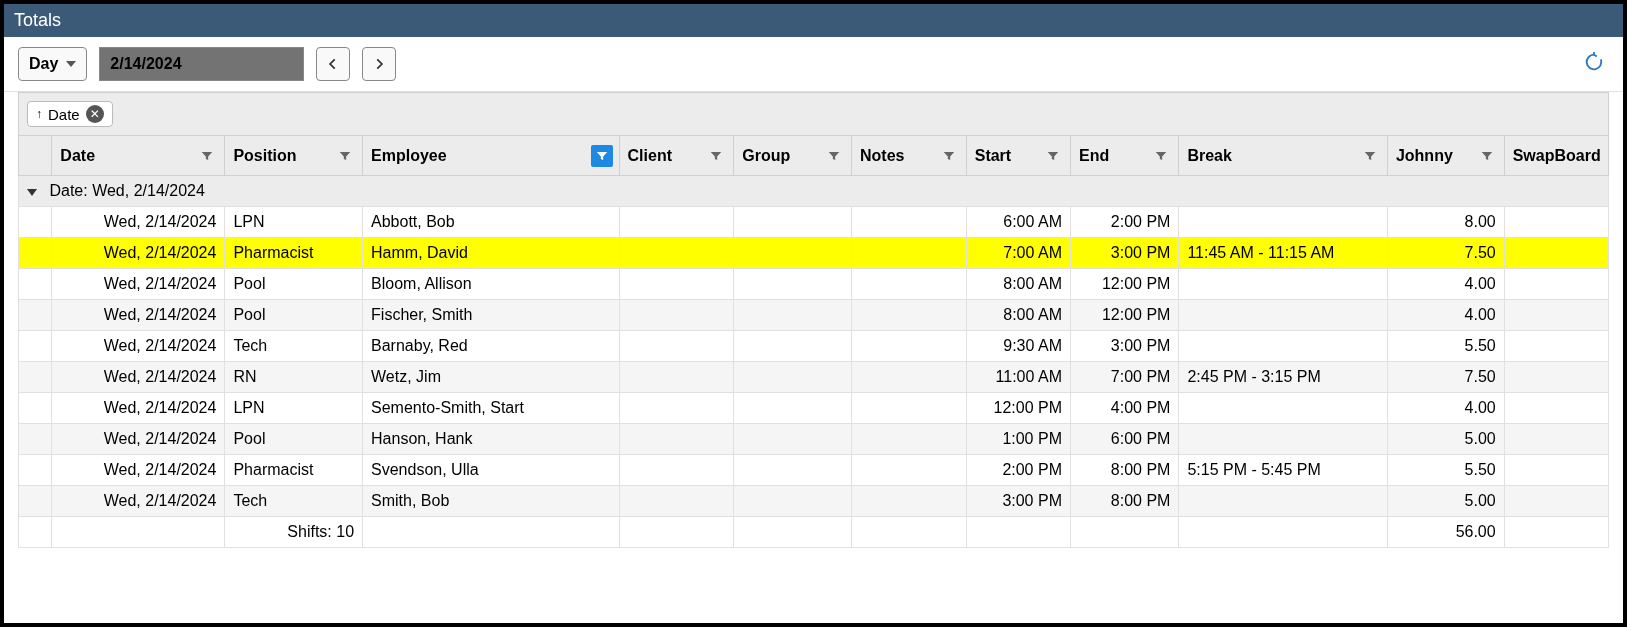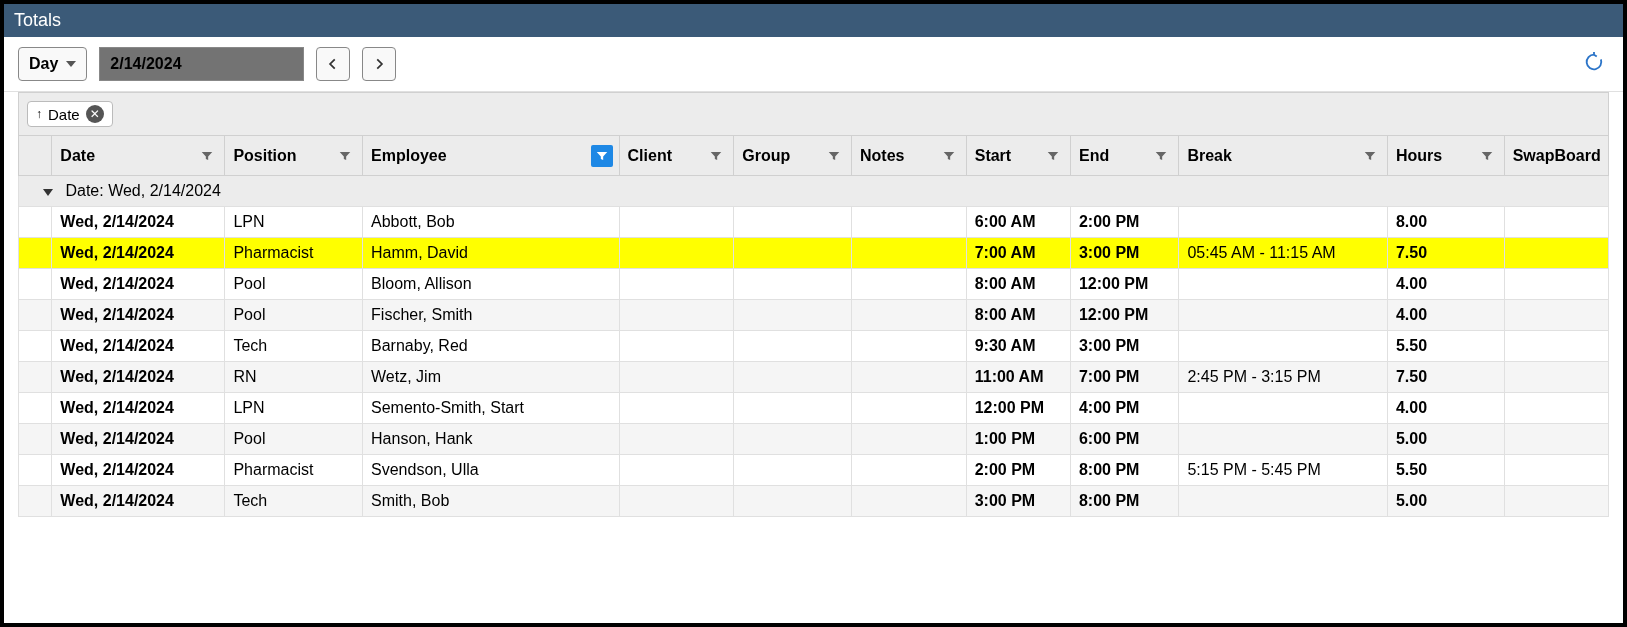--- a/index.html
+++ b/index.html
@@ -157,21 +157,21 @@
     border: 1px solid #e0e0e0;
     padding: 4px 8px;
     font-size: 16px;
     height: 31px;
     overflow: hidden;
     white-space: nowrap;
   }
   .group-row td {
     background: #ececec;
     font-weight: 400;
-    padding: 6px 24px;
+    padding: 6px 8px;
     margin-left: 12px;
   }
   .group-row .caret {
     display: inline-block;
     margin-right: 8px;
     border-left: 5px solid transparent;
     border-right: 5px solid transparent;
     border-top: 7px solid #333;
   }
   tr.highlight td { background: #ffff00; }
@@ -181,21 +181,21 @@
   .col-pos { width: 132px; }
   .col-emp { width: 246px; }
   .col-client { width: 110px; }
   .col-group { width: 113px; }
   .col-notes { width: 110px; }
   .col-start { width: 100px; }
   .col-end { width: 104px; }
   .col-break { width: 200px; }
   .col-hours { width: 112px; }
   .col-swap { width: 100px; }
-  .num { text-align: left; font-weight: bold; }
+  .num { text-align: right; }
   .footer-row td { background: #fff; }
 </style>
 </head>
 <body>
 
 <div class="window">
   <div class="titlebar">
     <span>Totals</span>
   </div>
 
@@ -287,21 +287,21 @@
           <th><span>End</span><span class="filter-icon">
                 <svg viewBox="0 0 24 24">
                   <path d="M3 5h18l-7 8v6l-4-2v-4z" fill="currentColor"></path>
                 </svg>
               </span></th>
           <th><span>Break</span><span class="filter-icon">
                 <svg viewBox="0 0 24 24">
                   <path d="M3 5h18l-7 8v6l-4-2v-4z" fill="currentColor"></path>
                 </svg>
               </span></th>
-          <th><span>Hours</span><span class="filter-icon">
+          <th><span>Johnny</span><span class="filter-icon">
                 <svg viewBox="0 0 24 24">
                   <path d="M3 5h18l-7 8v6l-4-2v-4z" fill="currentColor"></path>
                 </svg>
               </span></th>
           <th><span>SwapBoard</span></th>
         </tr>
       </thead>
       <tbody id="grid-body">
         <tr class="group-row">
           <td colspan="12">
@@ -326,21 +326,21 @@
           <tr class="highlight">
             <td></td>
             <td class="num">Wed, 2/14/2024</td>
             <td>Pharmacist</td>
             <td>Hamm, David</td>
             <td></td>
             <td></td>
             <td></td>
             <td class="num">7:00 AM</td>
             <td class="num">3:00 PM</td>
-            <td>05:45 AM - 11:15 AM</td>
+            <td>11:45 AM - 11:15 AM</td>
             <td class="num">7.50</td>
             <td></td>
           </tr>
           <tr>
             <td></td>
             <td class="num">Wed, 2/14/2024</td>
             <td>Pool</td>
             <td>Bloom, Allison</td>
             <td></td>
             <td></td>
@@ -440,18 +440,32 @@
             <td class="num">Wed, 2/14/2024</td>
             <td>Tech</td>
             <td>Smith, Bob</td>
             <td></td>
             <td></td>
             <td></td>
             <td class="num">3:00 PM</td>
             <td class="num">8:00 PM</td>
             <td></td>
             <td class="num">5.00</td>
+            <td></td>
+          </tr>
+          <tr class="footer-row">
+            <td></td>
+            <td></td>
+            <td class="num">Shifts: 10</td>
+            <td></td>
+            <td></td>
+            <td></td>
+            <td></td>
+            <td></td>
+            <td></td>
+            <td></td>
+            <td class="num">56.00</td>
             <td></td>
           </tr>
         </tbody>
     </table>
   </div>
 </div>
 
 </body></html>

